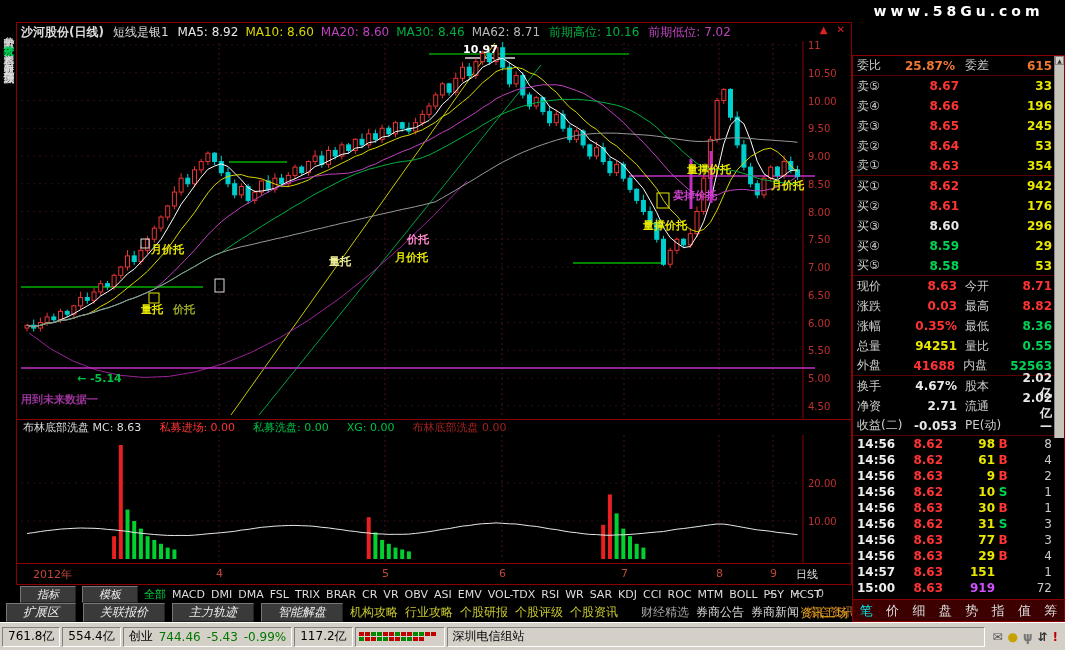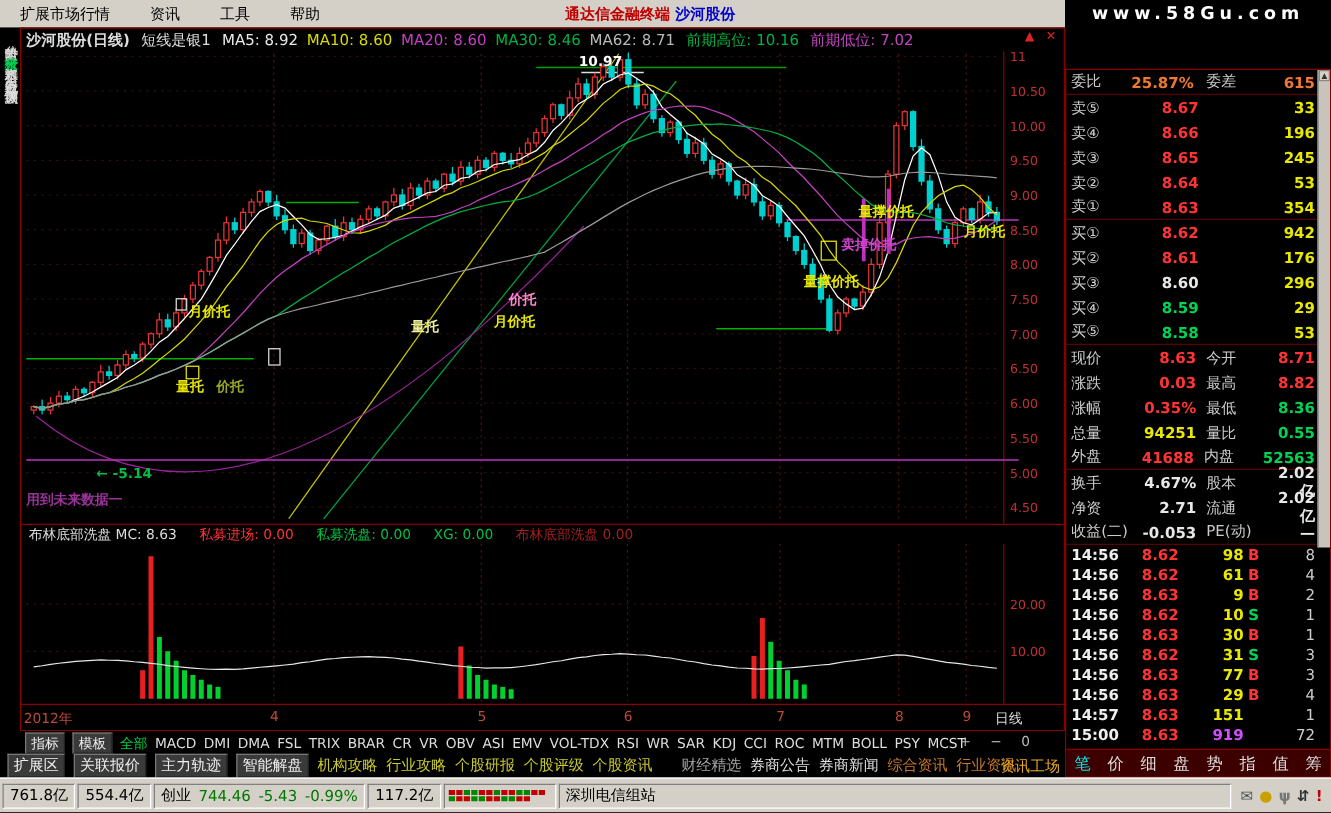--- a/index.html
+++ b/index.html
@@ -34,21 +34,21 @@
   #xaxisrow{position:absolute;left:0;top:540px;width:834px;height:21px;border-top:1px solid #8a0000;
             color:#c04838;font-size:11px;}
   #xaxisrow span{position:absolute;top:3px;}
   #xaxis-period{color:#ddd;}
   
   #tabs-area{position:absolute;left:0;top:585px;width:852px;height:37px;background:#000;}
   .tabrow{position:absolute;left:0;width:852px;display:flex;align-items:center;white-space:nowrap;}
   #tabrow1{top:0;height:18px;padding-left:20px;gap:6px;font-size:11px;}
   #tabrow2{top:18px;height:19px;padding-left:6px;gap:7px;font-size:12px;}
   .tab{color:#ddd;}
-  .tab.btn{background:#3a3a3a;border:1px outset #777;padding:0 4px;color:#eee;}
+  .tab.btn{background:#3a3a3a;border:1px outset #777;padding:0 16px;color:#eee;font-style:italic;}
   #plusminus{position:absolute;right:22px;top:2px;color:#bbb;letter-spacing:6px;font-size:11px;}
   #zixun-gc{position:absolute;right:4px;top:20px;color:#e8a820;}
   
   #right-panel{position:absolute;left:852px;top:55px;width:213px;height:567px;background:#000;
                border:1px solid #8a0000;box-sizing:border-box;font-size:12px;}
   .rp-row{display:flex;align-items:center;height:20px;padding:0 12px 0 4px;box-sizing:border-box;}
   .rp-label{color:#ccc;width:46px;}
   .rp-price{width:56px;text-align:right;font-weight:bold;}
   .rp-vol{flex:1;text-align:right;font-weight:bold;}
   .st-l1{color:#ccc;width:48px;}
@@ -79,30 +79,20 @@
   #sb-station{flex:1;}
   #sb-icons{border:none;gap:5px;}
   .cr{color:#ff3434;} .cg{color:#00d455;} .cy{color:#e8e800;} .cw{color:#e8e8e8;}
   .cm{color:#d050ff;} .co{color:#f07830;} .red-t{color:#c00000;} .green-t{color:#007800;}
 </style>
 </head>
 <body>
 
 <div id="app">
 
-  <div id="menubar">
-    <span class="menu-item">扩展市场行情</span>
-      <span class="menu-item">资讯</span>
-      <span class="menu-item">工具</span>
-      <span class="menu-item">帮助</span>
-      <span id="menu-center">
-      <span style="color:#c00000">通达信金融终端</span>
-      <span style="color:#0000cc">沙河股份</span>
-    </span>
-  </div>
 
   <div id="adbox">
     <div id="ad-line2">www.58Gu.com</div>
   </div>
 
   <div id="sidebar">
       <span class="side-item">分时走势</span>
       <span class="side-item active">技术分析</span>
       <span class="side-item">基本资料</span>
       <span class="side-item">财务透视</span>
@@ -466,21 +456,21 @@
         <rect x="584.2" y="89.80000000000001" width="4" height="34.199999999999996" fill="#e82020"></rect>
         <rect x="590.9" y="59.400000000000006" width="4" height="64.6" fill="#e82020"></rect>
         <rect x="597.6" y="78.4" width="4" height="45.599999999999994" fill="#00d030"></rect>
         <rect x="604.3000000000001" y="93.6" width="4" height="30.4" fill="#00d030"></rect>
         <rect x="611" y="101.2" width="4" height="22.799999999999997" fill="#00d030"></rect>
         <rect x="617.7" y="108.8" width="4" height="15.2" fill="#00d030"></rect>
         <rect x="624.4" y="112.6" width="4" height="11.399999999999999" fill="#00d030"></rect>
         <polyline points="10,98.5 16.7,97.6 23.4,96.5 30.1,95.6 36.8,94.9 43.5,94.1 50.2,93.7 56.9,93.3 63.6,93.0 70.30000000000001,93.2 77,93.3 83.7,93.7 90.4,94.4 97.10000000000001,94.9 103.8,95.7 110.5,96.4 117.2,97.5 123.9,98.2 130.60000000000002,98.9 137.3,99.5 144,100.0 150.70000000000002,100.4 157.4,100.5 164.1,100.4 170.8,100.5 177.5,100.1 184.20000000000002,99.5 190.9,98.8 197.6,98.3 204.3,97.7 211,97.0 217.70000000000002,96.3 224.4,95.1 231.1,94.4 237.8,93.3 244.5,92.3 251.20000000000002,91.8 257.9,91.1 264.6,90.8 271.3,90.5 278,90.4 284.7,90.7 291.40000000000003,90.9 298.1,91.4 304.8,92.3 311.5,92.9 318.2,93.9 324.90000000000003,94.7 331.6,95.8 338.3,96.5 345,97.5 351.7,98.0 358.40000000000003,98.8 365.1,99.0 371.8,99.4 378.5,99.3 385.2,99.3 391.90000000000003,99.1 398.6,98.4 405.3,97.6 412,96.7 418.7,95.6 425.40000000000003,94.4 432.1,93.6 438.8,92.3 445.5,91.1 452.2,90.5 458.90000000000003,89.4 465.6,88.7 472.3,88.4 479,87.9 485.7,88.3 492.40000000000003,88.8 499.1,89.0 505.8,89.9 512.5,90.8 519.2,91.4 525.9,92.6 532.6,93.8 539.3000000000001,94.6 546,95.9 552.7,97.0 559.4,97.7 566.1,98.7 572.8000000000001,99.4 579.5,99.6 586.2,100.1 592.9,100.3 599.6,99.9 606.3000000000001,99.8 613,99.4 619.7,98.9 626.4,98.3 633.1,97.6 639.8000000000001,97.0 646.5,96.5 653.2,95.3 659.9,94.2 666.6,93.5 673.3000000000001,92.6 680,91.7 686.7,90.7 693.4,89.8 700.1,89.0 706.8000000000001,89.1 713.5,90.1 720.2,91.3 726.9,92.5 733.6,93.7 740.3000000000001,94.9 747,95.5 753.7,96.3 760.4,97.4 767.1,98.0 773.8000000000001,98.9 780.5,99.6 " fill="none" stroke="#e8e8e8" stroke-width="1"></polyline>
       </svg>
     <div id="xaxisrow">
-      <span style="left:2px">2012年</span>
+      <span style="left:16px">2012年</span>
       <span id="xaxis-period" style="left:779px">日线</span>
     <span style="left: 199px;">4</span>
         <span style="left: 365px;">5</span>
         <span style="left: 482px;">6</span>
         <span style="left: 604px;">7</span>
         <span style="left: 699px;">8</span>
         <span style="left: 753px;">9</span>
       </div>
   </div>
 

